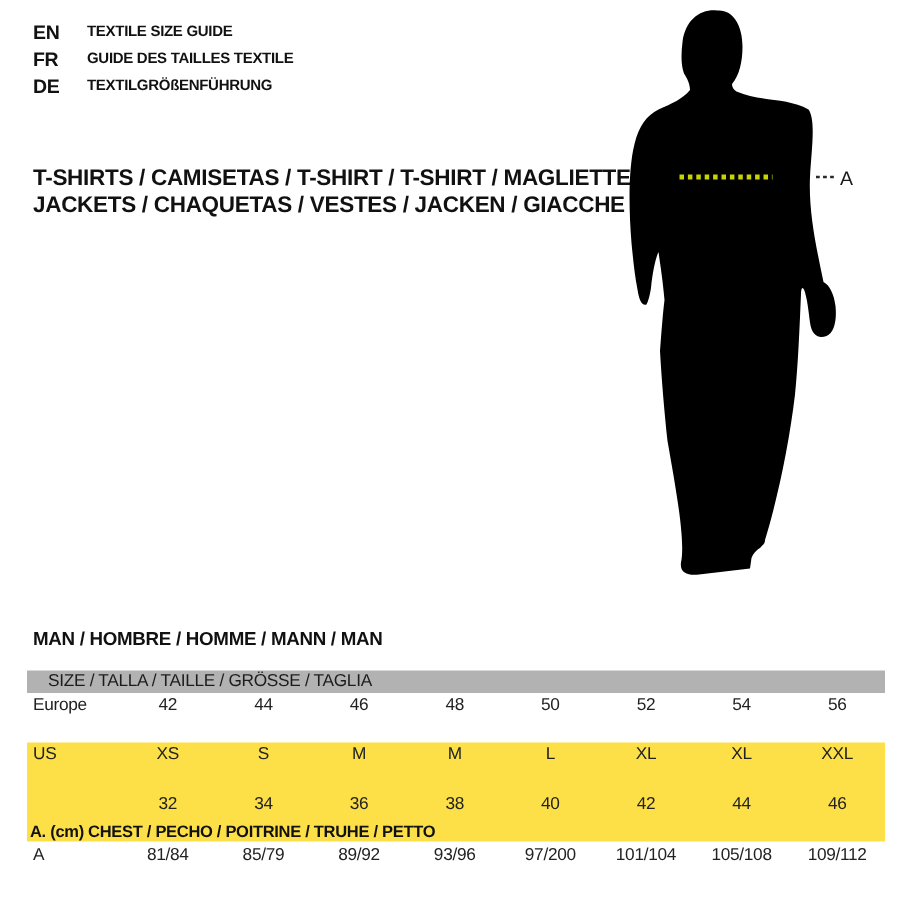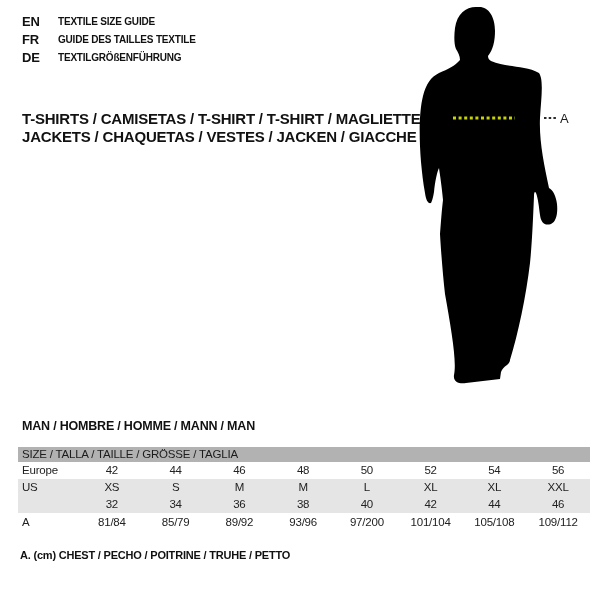--- a/index.html
+++ b/index.html
@@ -28,24 +28,24 @@
   
   .figure { left: 398px; top: 0px; width: 180px; height: 392px; }
 
   
   .section-title { left: 22px; top: 419px; font-weight: bold; font-size: 12.5px; letter-spacing: -0.2px; }
 
   
   .size-table { left: 18px; top: 447px; width: 572px; font-size: 11.5px; letter-spacing: -0.2px; }
   .t-header {
     background: #b2b2b2; color: #1c1c1c; height: 15px; line-height: 15px;
-    padding-left: 4px; white-space: nowrap;
+    padding-left: 14px; white-space: nowrap;
   }
-  .t-row { display: flex; height: 17px; line-height: 17px; color: #222222; }
-  .t-row.stripe { background: #e5e5e5; }
+  .t-row { display: flex; height: 33px; line-height: 17px; color: #222222; }
+  .t-row.stripe { background: #fde047; }
   .t-row.last { height: 19px; line-height: 19px; }
   .t-label { width: 62px; padding-left: 4px; }
   .t-cell { flex: 1; text-align: center; }
 
   
   .footnote { left: 20px; top: 549px; font-weight: bold; font-size: 11px; letter-spacing: -0.2px; }
 </style>
 </head>
 <body>
 

